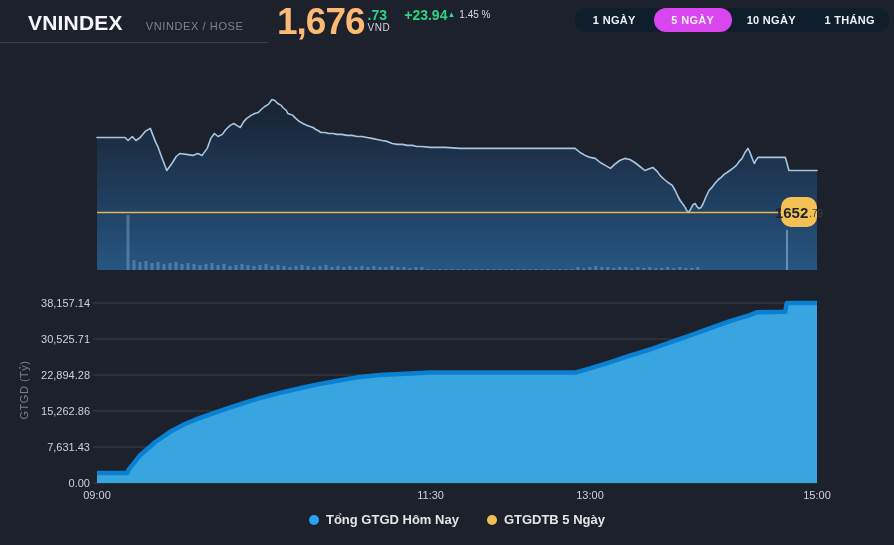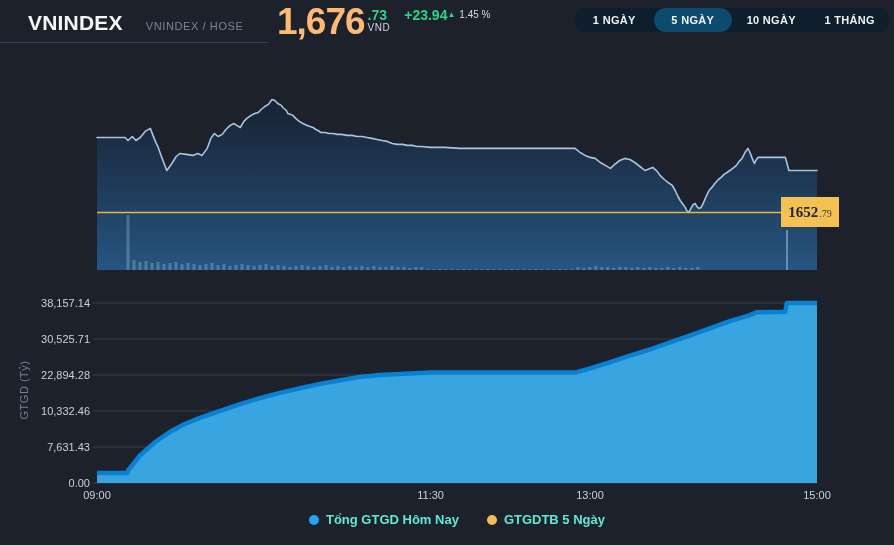--- a/index.html
+++ b/index.html
@@ -24,38 +24,38 @@
   .chg-val{font-size:14px;font-weight:bold;color:#2ad586;line-height:14px;}
   .chg-sub{display:flex;align-items:center;gap:4px;line-height:12px;}
   .chg-tri{font-size:8px;color:#2ad586;}
   .chg-pct{font-size:10px;color:#d6dae2;}
   
   .range-group{position:absolute;left:575px;top:8px;width:314px;height:24px;
     background:#0e1e2c;border-radius:12px;display:flex;align-items:stretch;}
   .range-btn{flex:1;display:flex;align-items:center;justify-content:center;
     font-size:11px;font-weight:bold;color:#eef2f7;letter-spacing:.3px;cursor:pointer;
     border-radius:12px;white-space:nowrap;}
-  .range-btn.active{background:#0c4a6e;}
+  .range-btn.active{background:#d946ef;}
   
   #overlay{position:absolute;left:0;top:0;}
   
-  .ref-label{position:absolute;left:781px;width:58px;height:30px;background:#f4c155;
-    border-radius:0;display:flex;align-items:center;justify-content:center;z-index:3;font-family:Liberation Serif, serif;}
+  .ref-label{position:absolute;left:781px;width:36px;height:30px;background:#f4c155;
+    border-radius:10px;display:flex;align-items:center;justify-content:center;z-index:3;}
   .ref-label .main{font-size:15px;font-weight:bold;color:#20242e;}
   .ref-label .frac{font-size:10px;color:#3c4049;margin-left:1px;margin-top:3px;text-align:right;}
   
   .ylabel{position:absolute;left:0;width:90px;text-align:right;font-size:11px;color:#ccd1d9;line-height:14px;height:14px;}
   .xlabel{position:absolute;width:60px;text-align:center;font-size:11px;color:#ccd1d9;top:489px;}
   .yaxis-title{position:absolute;left:24px;top:390px;transform:translate(-50%,-50%) rotate(-90deg);
     font-size:11px;color:#79818f;letter-spacing:.5px;white-space:nowrap;}
   
   .legend{position:absolute;left:97px;top:512px;width:720px;display:flex;justify-content:center;gap:28px;}
   .legend-item{display:flex;align-items:center;gap:7px;cursor:pointer;}
   .legend-dot{width:10px;height:10px;border-radius:50%;}
-  .legend-text{font-size:13px;font-weight:600;color:#5eead4;}
+  .legend-text{font-size:13px;font-weight:600;color:#e5e5e5;}
 </style>
 </head>
 <body>
 
 <div class="title-row">
   <span class="symbol">VNINDEX</span>
   <span class="subtitle">VNINDEX / HOSE</span>
 </div>
 <div class="header-divider"></div>
 
@@ -211,21 +211,21 @@
 </svg>
 
 <div class="ref-label" id="refLabel" style="top: 197px;">
   <span class="main">1652</span>
   <span class="frac">.79</span>
 </div>
 
 <div id="yLabels">
     <div class="ylabel" style="top: 476px;">0.00</div>
     <div class="ylabel" style="top: 440px;">7,631.43</div>
-    <div class="ylabel" style="top: 404px;">10,332.46</div>
+    <div class="ylabel" style="top: 404px;">15,262.86</div>
     <div class="ylabel" style="top: 368px;">22,894.28</div>
     <div class="ylabel" style="top: 332px;">30,525.71</div>
     <div class="ylabel" style="top: 296px;">38,157.14</div>
   </div>
 <div id="xLabels">
     <div class="xlabel" style="left: 67px;">09:00</div>
     <div class="xlabel" style="left: 384px; text-align: right;">11:30</div>
     <div class="xlabel" style="left: 560px;">13:00</div>
     <div class="xlabel" style="left: 787px;">15:00</div>
   </div>

